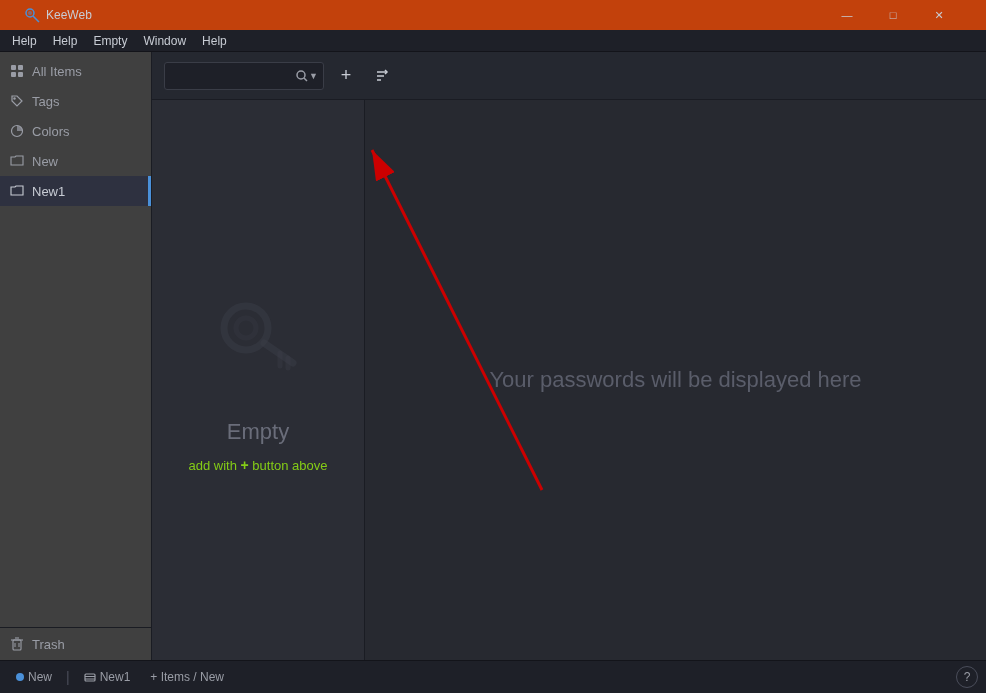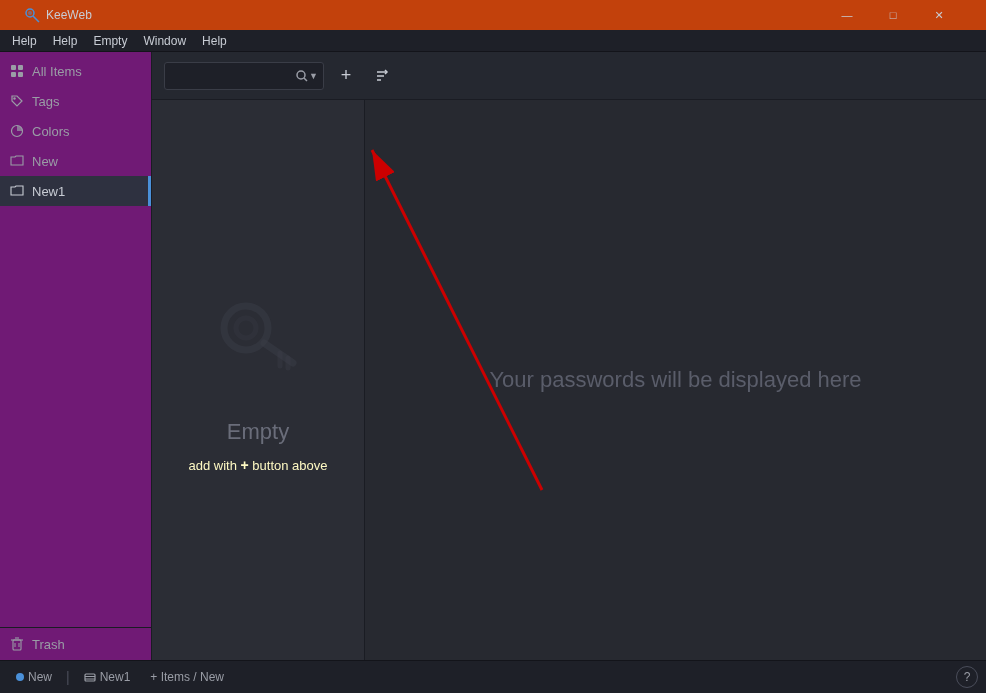--- a/index.html
+++ b/index.html
@@ -76,21 +76,21 @@
 
     
     .main-layout {
       display: flex;
       height: calc(693px - 52px - 33px);
     }
 
     
     .sidebar {
       width: 152px;
-      background: #701a75;
+      background: #404040;
       display: flex;
       flex-direction: column;
       border-right: 1px solid #1a1c23;
       flex-shrink: 0;
     }
     .sidebar-items {
       flex: 1;
       overflow-y: auto;
       padding: 4px 0;
     }
@@ -213,21 +213,21 @@
       color: #4a4d5a;
       opacity: 0.5;
     }
     .empty-title {
       font-size: 22px;
       color: #6a6d7a;
       font-weight: 300;
     }
     .empty-hint {
       font-size: 13px;
-      color: #fef9c3;
+      color: #84cc16;
     }
     .empty-hint-plus {
       font-size: 14px;
       font-weight: bold;
     }
 
     
     .right-panel {
       width: 622px;
       background: #272930;

